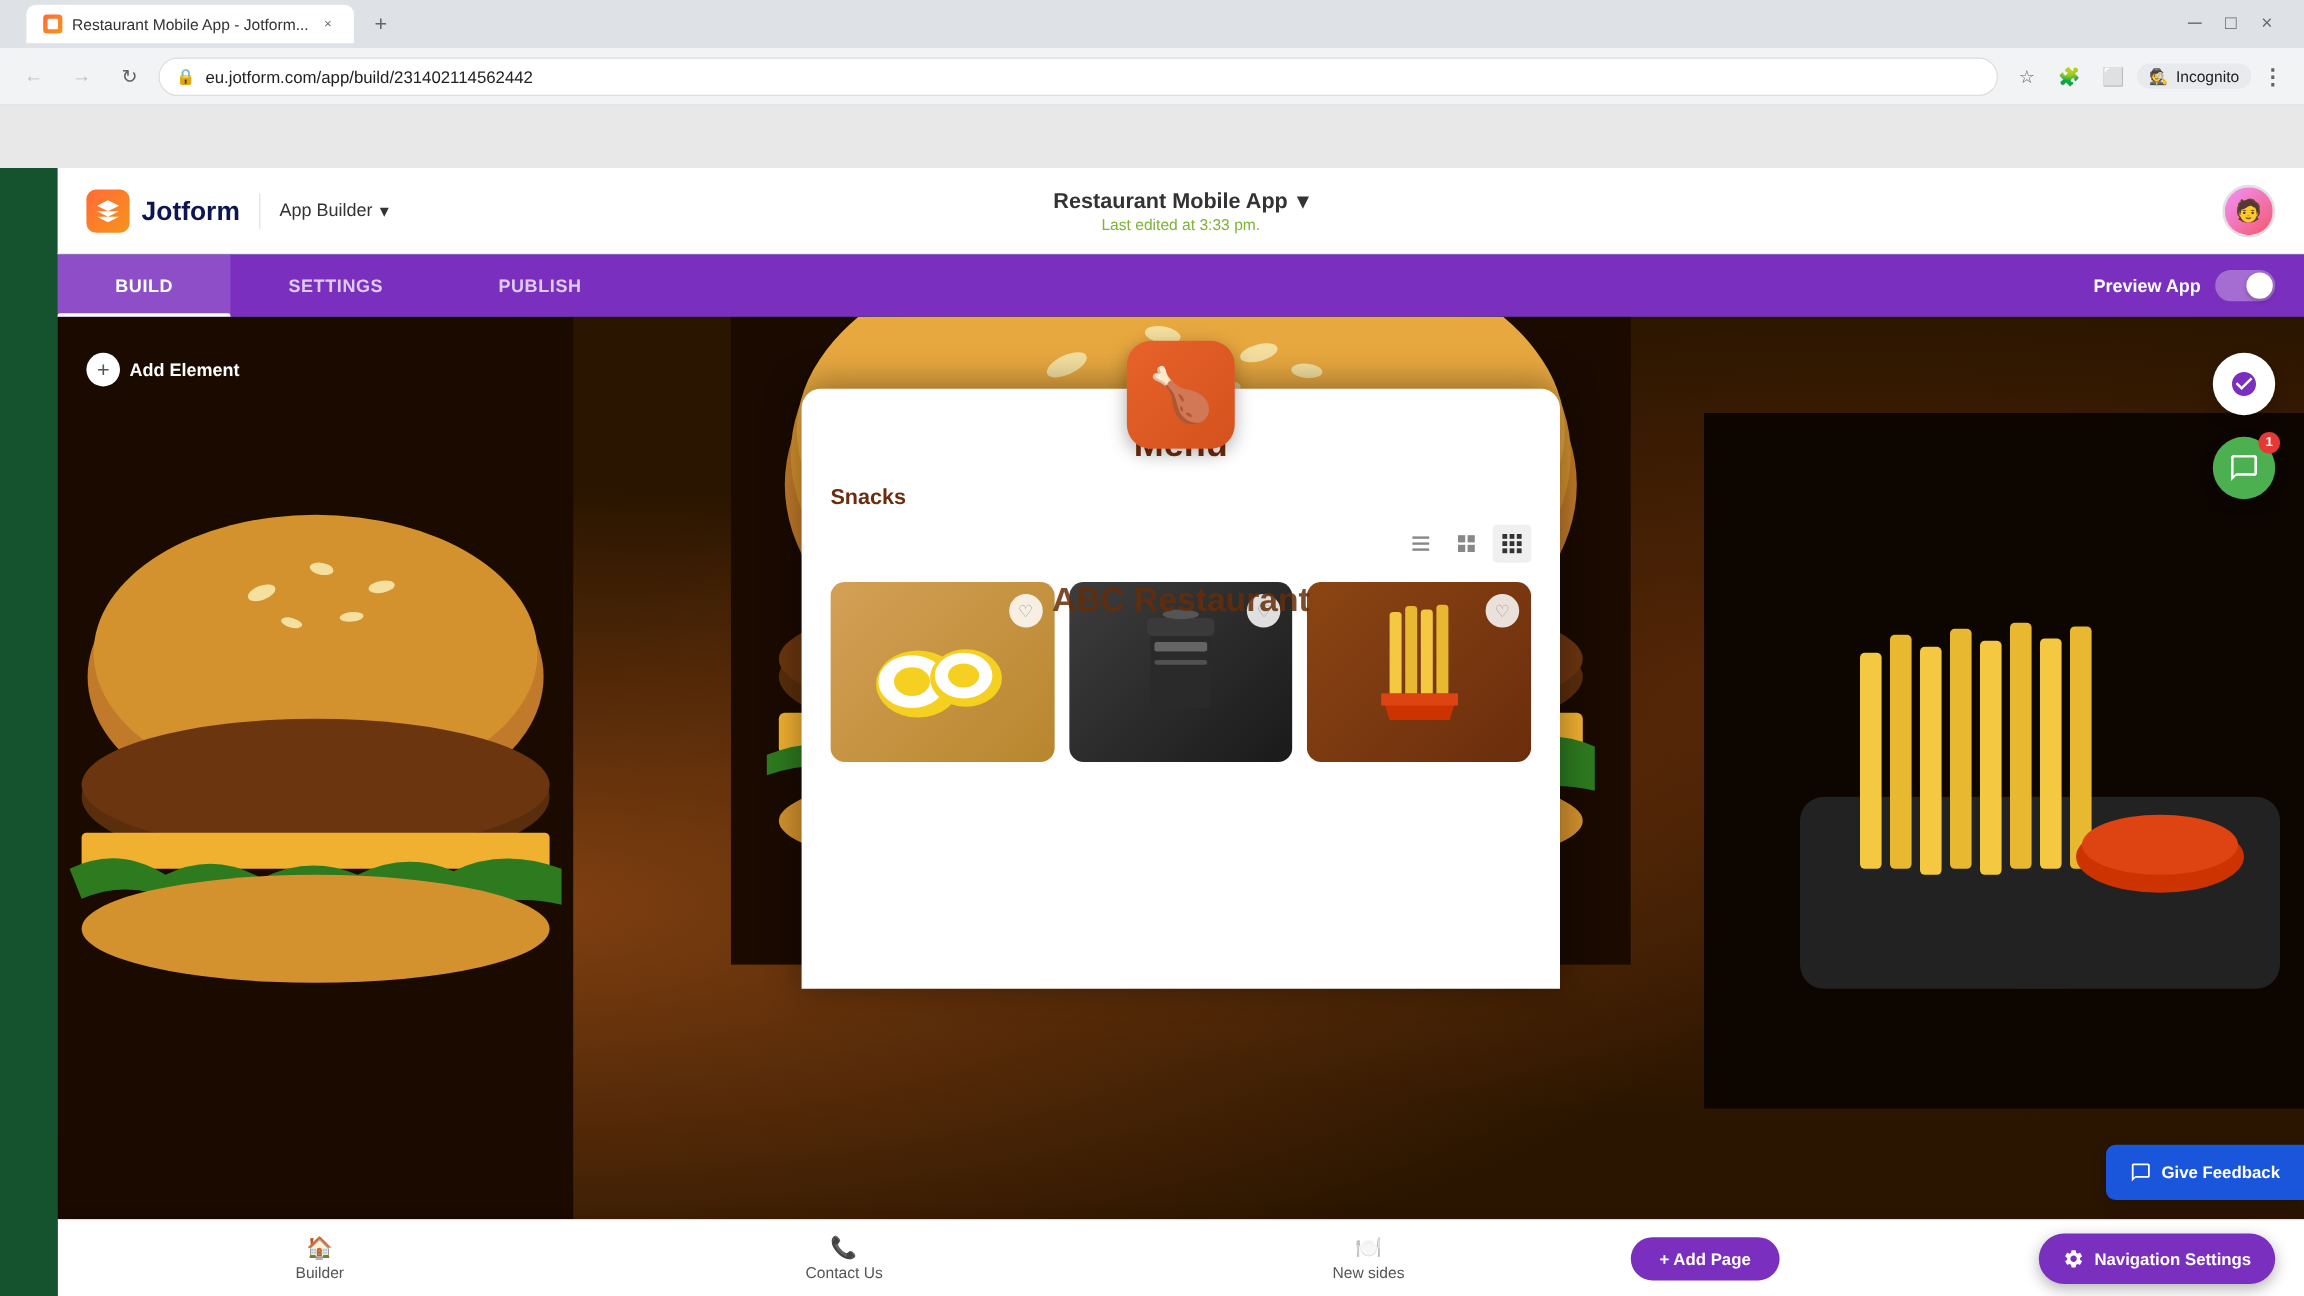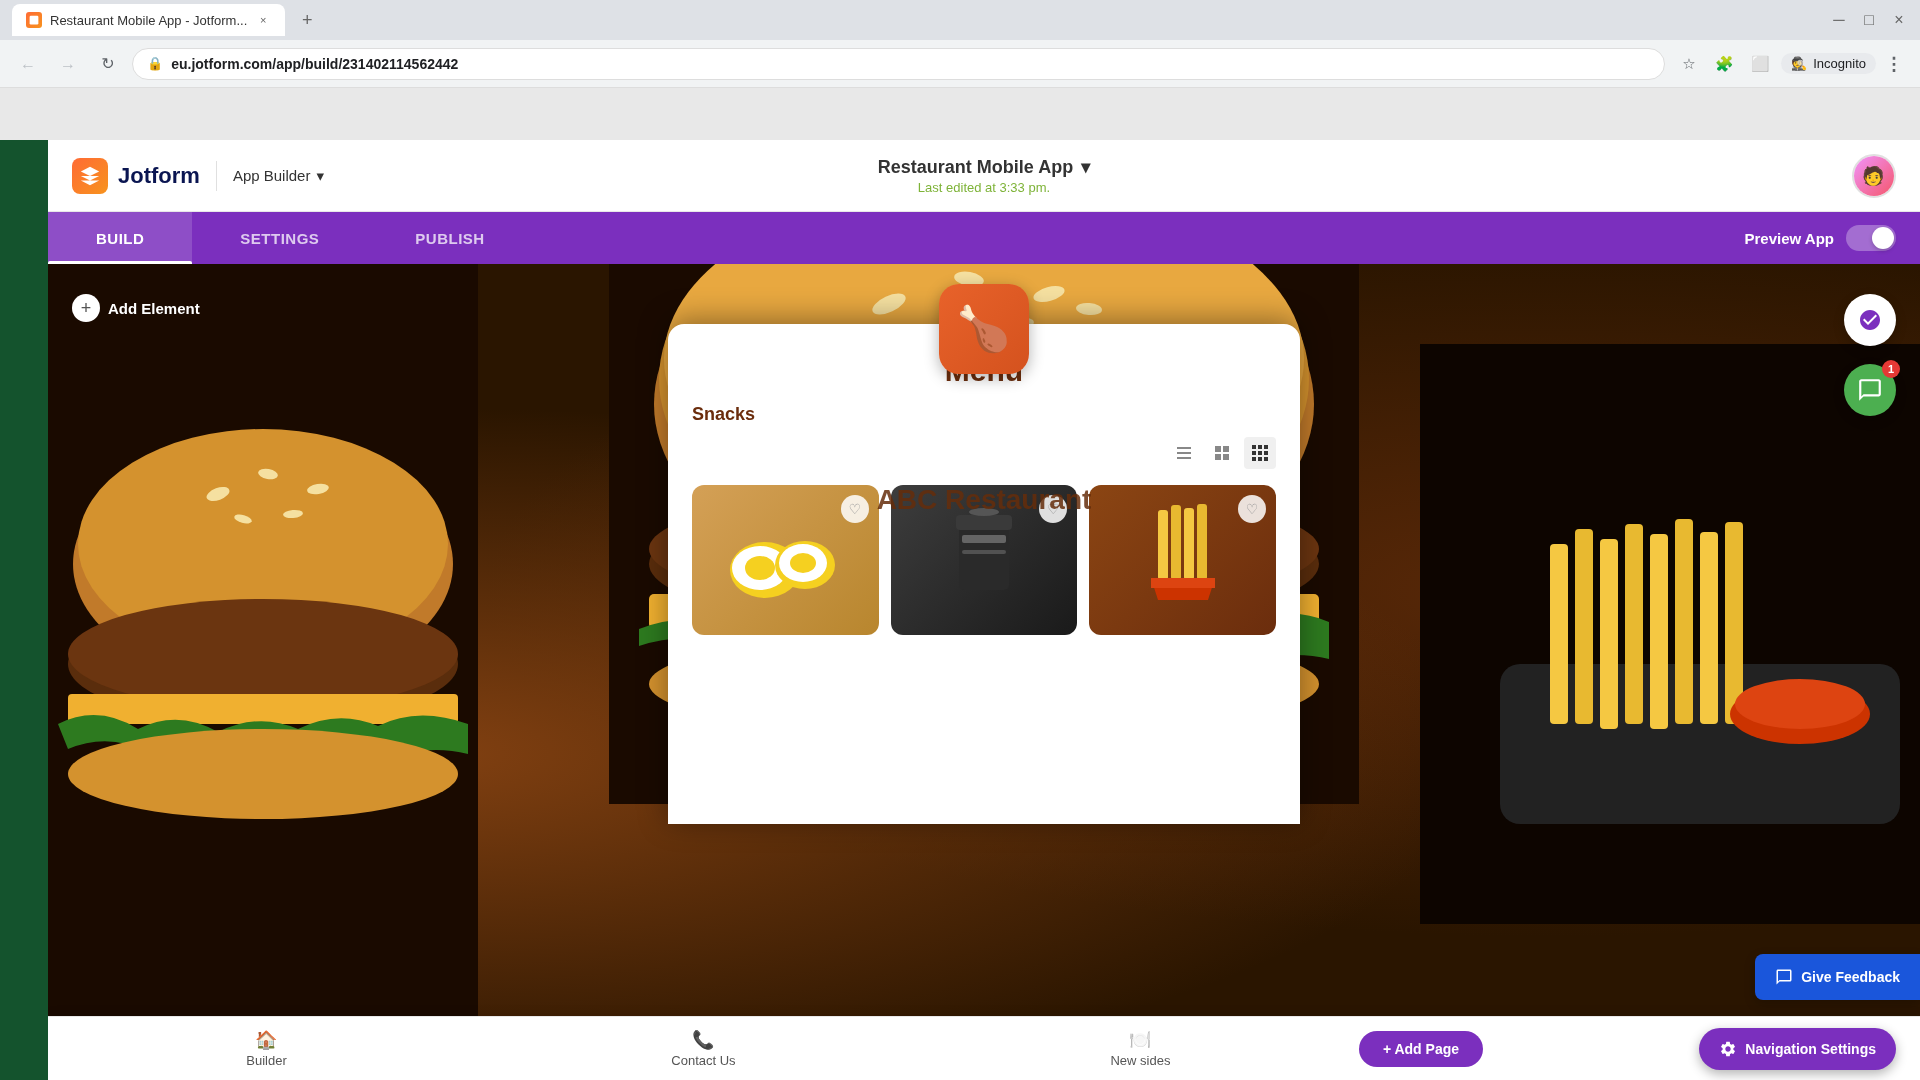--- a/index.html
+++ b/index.html
@@ -10,21 +10,21 @@
       background: #e8e8e8;
       height: 140px;
       display: flex;
       flex-direction: column;
     }
     .browser-title-bar {
       height: 40px;
       background: #dee1e6;
       display: flex;
       align-items: center;
-      padding: 0 12px;
+      padding: 0 22px;
       gap: 8px;
     }
     .browser-tab {
       display: flex;
       align-items: center;
       background: #fff;
       border-radius: 8px 8px 0 0;
       padding: 6px 14px;
       gap: 8px;
       height: 32px;
@@ -89,21 +89,21 @@
       border-radius: 16px;
       display: flex;
       align-items: center;
       padding: 0 14px;
       font-size: 14px;
       color: #202124;
       border: 1px solid #ddd;
       gap: 8px;
     }
     .address-bar .lock-icon { color: #5f6368; font-size: 13px; }
-    .address-bar .url-text { color: #202124; font-weight: bold; }
+    .address-bar .url-text { color: #202124; }
     .nav-right {
       display: flex; gap: 4px; align-items: center;
     }
     .nav-icon-btn {
       width: 32px; height: 32px;
       display: flex; align-items: center; justify-content: center;
       border-radius: 50%;
       cursor: pointer;
       color: #5f6368;
       font-size: 15px;

